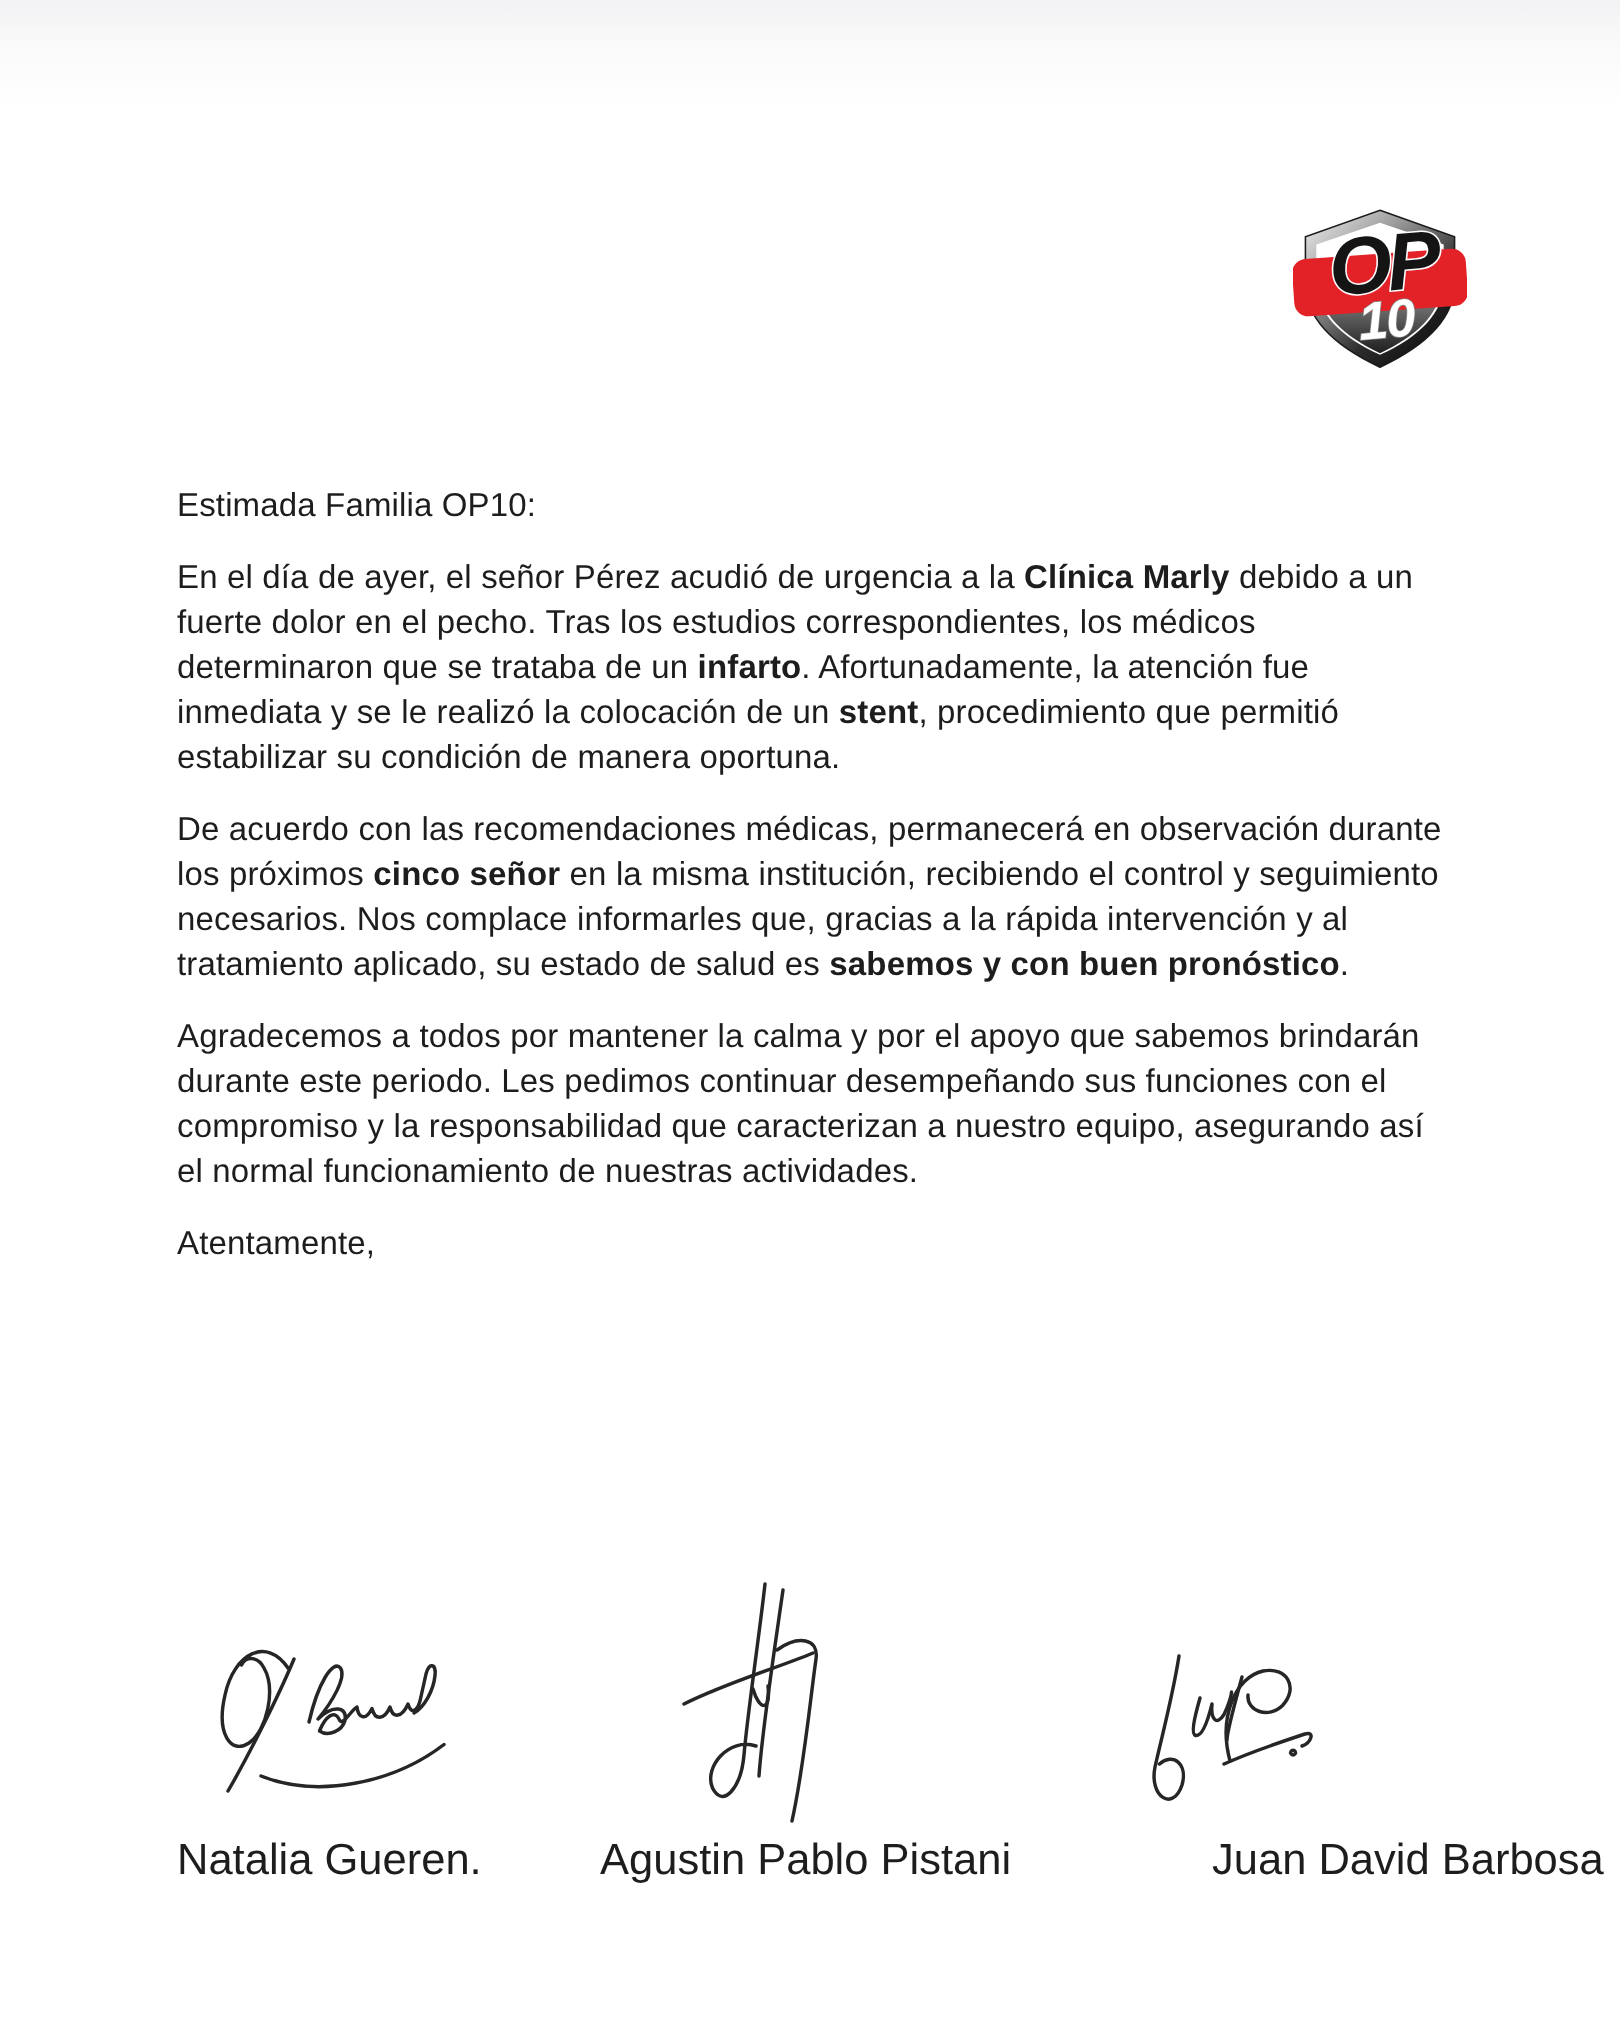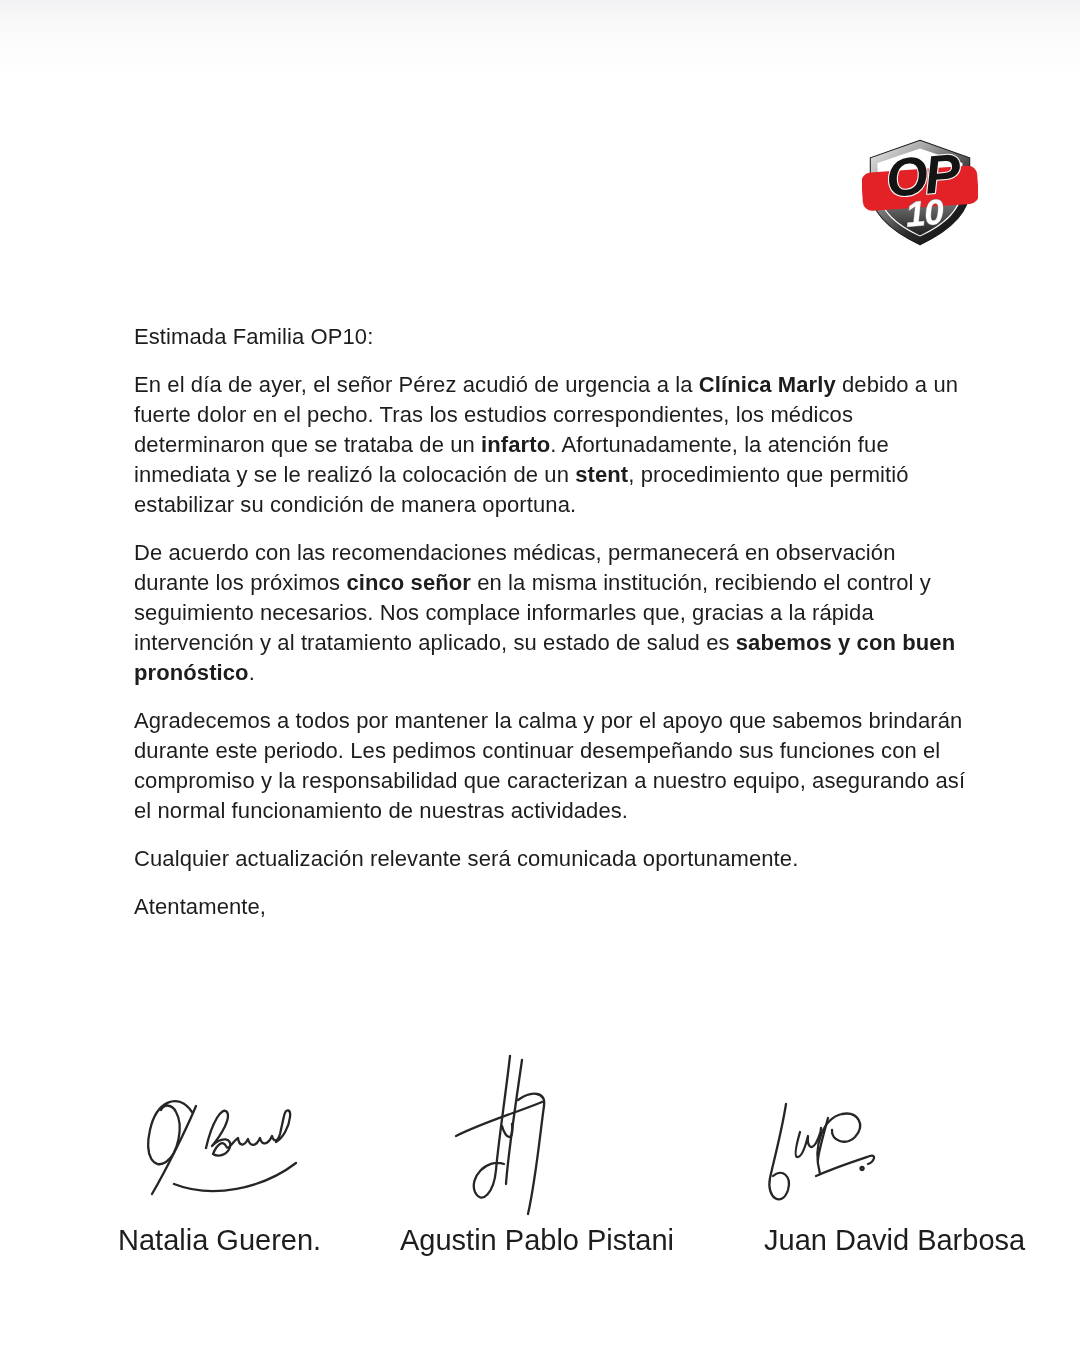--- a/index.html
+++ b/index.html
@@ -22,36 +22,36 @@
     width: 116px; height: 110px;
   }
   .letter {
     position: absolute;
     left: 118px; top: 322px;
     width: 848px;
     font-size: 22px;
     line-height: 30px;
     letter-spacing: 0.1px;
   }
-  .letter p { margin: 0 0 18px 16px; }
+  .letter p { margin: 0 0 18px 0; }
   .letter b { font-weight: bold; }
   .closing { margin-top: 2px; }
   .sig { position: absolute; }
   .sig path { fill: none; stroke: #262626; stroke-width: 2.3; stroke-linecap: round; stroke-linejoin: round; }
   .sig1 { left: 134px; top: 1086px; width: 178px; height: 124px; }
   .sig2 { left: 446px; top: 1050px; width: 134px; height: 186px; }
   .sig3 { left: 758px; top: 1080px; width: 136px; height: 140px; }
   .name {
     position: absolute; top: 1226px;
     font-size: 29px; line-height: 28px;
     white-space: nowrap;
   }
   .name1 { left: 118px; }
   .name2 { left: 400px; width: 222px; }
-  .name3 { left: 764px; width: 208px; text-align: center; }
+  .name3 { left: 808px; width: 208px; text-align: center; }
 </style>
 </head>
 <body>
 
 <div class="page">
 
   <div class="logo">
     <svg viewBox="0 0 112 106" width="116" height="110">
       <defs>
         <linearGradient id="metal" x1="0" y1="0" x2="0.85" y2="1">
@@ -73,21 +73,20 @@
       <text x="60" y="84" text-anchor="middle" font-size="34" font-weight="bold" font-style="italic" font-family="Liberation Sans, sans-serif" letter-spacing="-1" fill="#ffffff" stroke="#8a8a8a" stroke-width="1" paint-order="stroke" transform="rotate(-5 60 72)">10</text>
     </svg>
   </div>
 
   <div class="letter">
     <p class="greeting">Estimada Familia OP10:</p>
     <div>
         <p><span>En el día de ayer, el señor Pérez acudió de urgencia a la </span><b>Clínica Marly</b><span> debido a un fuerte dolor en el pecho. Tras los estudios correspondientes, los médicos determinaron que se trataba de un </span><b>infarto</b><span>. Afortunadamente, la atención fue inmediata y se le realizó la colocación de un </span><b>stent</b><span>, procedimiento que permitió estabilizar su condición de manera oportuna.</span></p>
         <p><span>De acuerdo con las recomendaciones médicas, permanecerá en observación durante los próximos </span><b>cinco señor</b><span> en la misma institución, recibiendo el control y seguimiento necesarios. Nos complace informarles que, gracias a la rápida intervención y al tratamiento aplicado, su estado de salud es </span><b>sabemos y con buen pronóstico</b><span>.</span></p>
         <p><span>Agradecemos a todos por mantener la calma y por el apoyo que sabemos brindarán durante este periodo. Les pedimos continuar desempeñando sus funciones con el compromiso y la responsabilidad que caracterizan a nuestro equipo, asegurando así el normal funcionamiento de nuestras actividades.</span></p>
-        <p><span>Cualquier actualización relevante será comunicada oportunamente.</span></p>
       </div>
     <p class="closing">Atentamente,</p>
   </div>
 
   <svg class="sig sig1" viewBox="0 0 178 124">
     <path d="M58,26 C44,5 22,16 16,44 C10,70 20,84 32,76 C44,68 50,40 42,26 C38,18 30,18 27,24"></path>
     <path d="M62,20 C52,44 32,84 18,108"></path>
     <path d="M72,62 C78,36 88,20 93,26 C97,32 88,48 78,60 C88,50 98,52 96,61 C94,68 85,72 79,68 C83,58 89,54 92,60 C94,66 100,54 104,52 C105,60 110,61 114,53 C116,61 122,61 126,52 C128,60 134,59 138,50 C140,57 144,55 146,48 L150,30 C152,22 157,23 156,31 C155,41 149,52 142,56"></path>
     <path d="M40,98 C78,113 128,103 162,77"></path>
   </svg>

